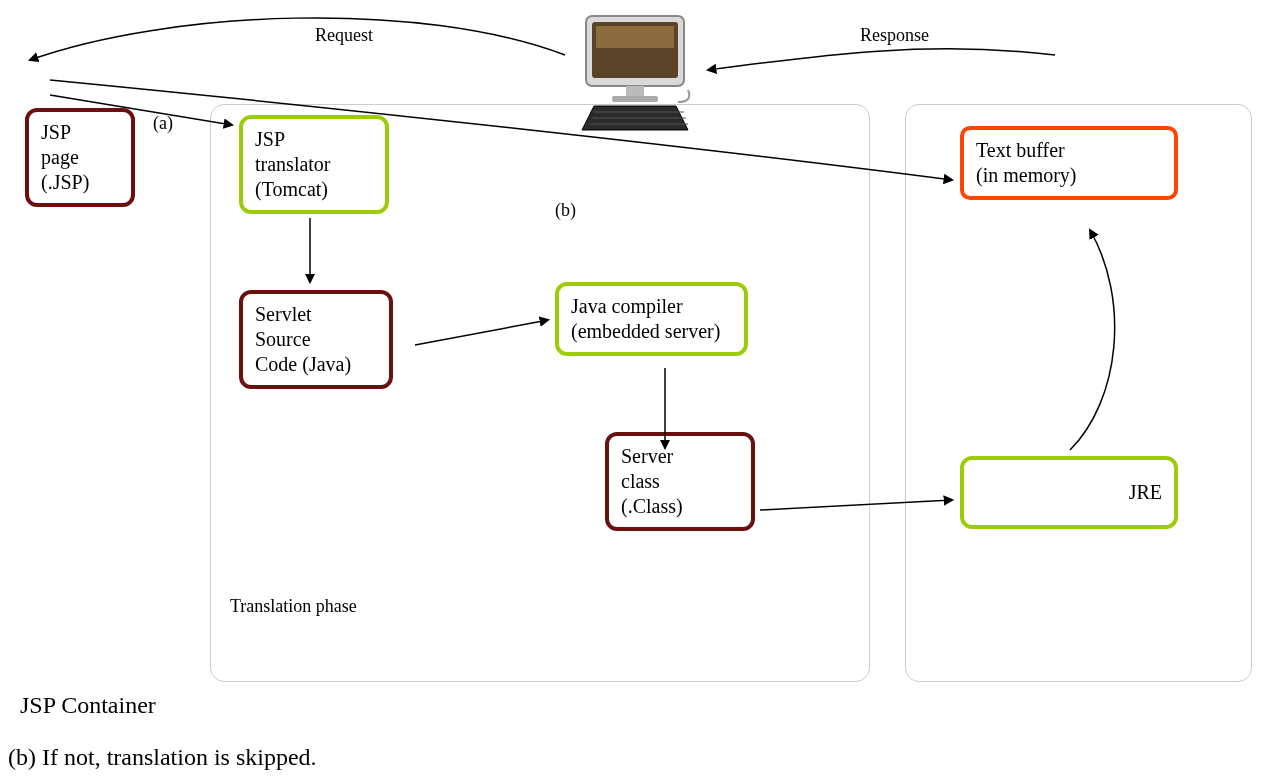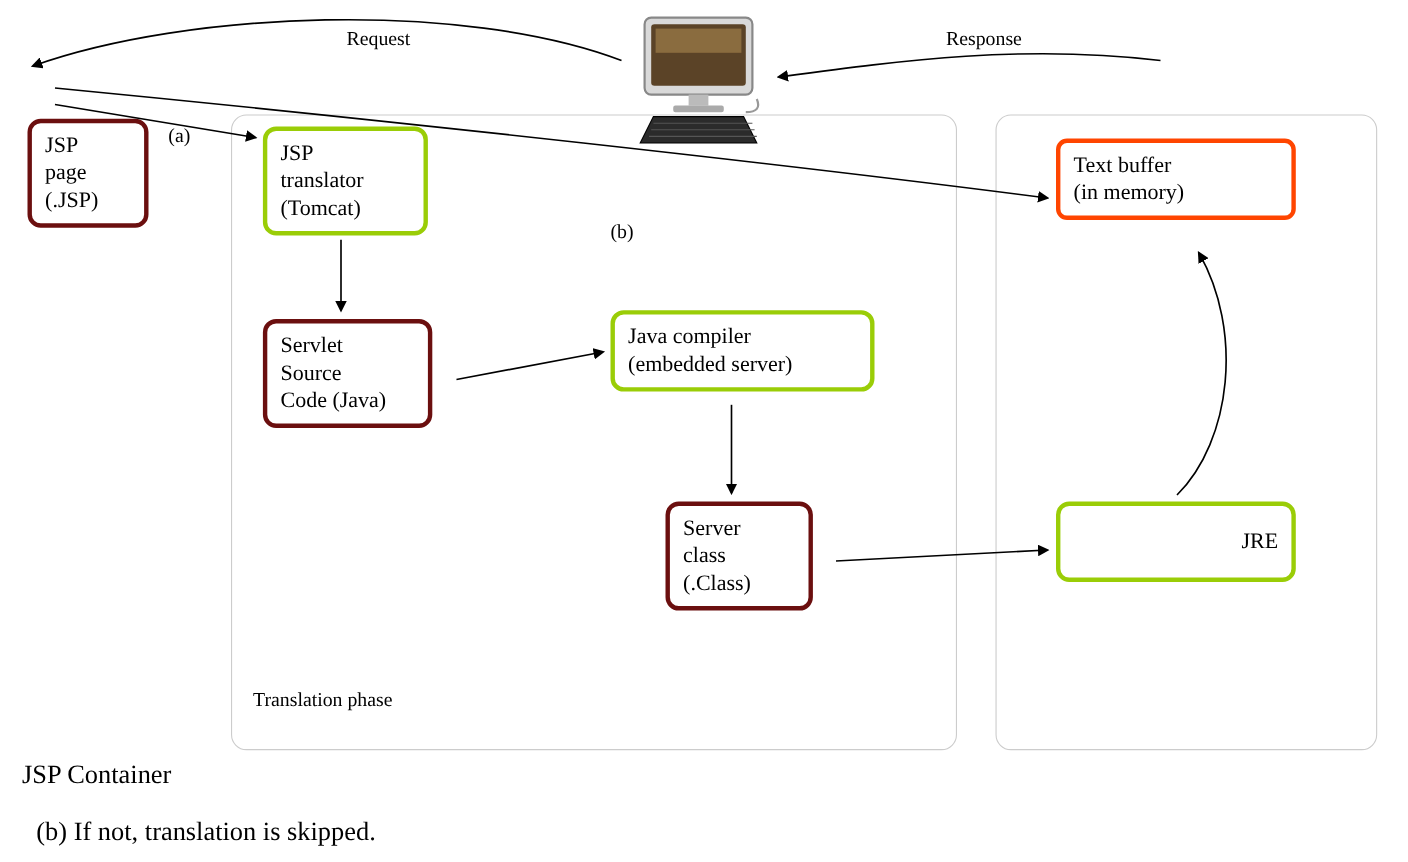--- a/index.html
+++ b/index.html
@@ -69,48 +69,48 @@
 translator
 (Tomcat)</span>
   </div>
 
   <div class="box darkred" style="left:239px; top:290px; width:154px;">
     <span style="white-space:pre-line;">Servlet
 Source
 Code (Java)</span>
   </div>
 
-  <div class="box green" style="left:555px; top:282px; width:240px;">
+  <div class="box green" style="left:555px; top:282px; width:193px;">
     <span style="white-space:pre-line;">Java compiler
 (embedded server)</span>
   </div>
 
-  <div class="box darkred" style="left:605px; top:456px; width:134px;font-family:Liberation Serif, serif;">
+  <div class="box darkred" style="left:605px; top:432px; width:150px;font-family:Liberation Serif, serif;">
     <span style="white-space:pre-line;">Server
 class
 (.Class)</span>
   </div>
 
   <div class="box orange" style="left:960px; top:126px; width:218px;border-radius:10px;">
     <span style="white-space:pre-line;">Text buffer
 (in memory)</span>
   </div>
 
   <div class="box green" style="left:960px; top:456px; width:218px; text-align:right; padding:20px 12px;">
     <span>JRE</span>
   </div>
 
   <div class="label" style="left:315px; top:25px;">Request</div>
   <div class="label" style="left:860px; top:25px;">Response</div>
   <div class="label" style="left:153px; top:113px;">(a)</div>
   <div class="label" style="left:555px; top:200px;">(b)</div>
-  <div class="label" style="left:230px; top:626px;">Translation phase</div>
+  <div class="label" style="left:230px; top:596px;">Translation phase</div>
 
   <div class="small-label" style="left:20px; top:690px;">JSP Container</div>
-  <div class="small-label" style="left:33px; top:742px;">(b) If not, translation is skipped.</div>
+  <div class="small-label" style="left:8px; top:742px;">(b) If not, translation is skipped.</div>
 
   <svg style="position:absolute; left:568px; top:10px; width:135px; height:128px;" viewBox="0 0 135 128">
 
     <rect x="18" y="6" width="98" height="70" rx="6" fill="#d9d9d9" stroke="#888" stroke-width="2"></rect>
     <rect x="24" y="12" width="86" height="56" rx="3" fill="#5b4327"></rect>
     <rect x="28" y="16" width="78" height="22" fill="#8a6c3f"></rect>
 
     <rect x="58" y="76" width="18" height="10" fill="#bbb"></rect>
     <rect x="44" y="86" width="46" height="6" rx="2" fill="#aaa"></rect>
 

